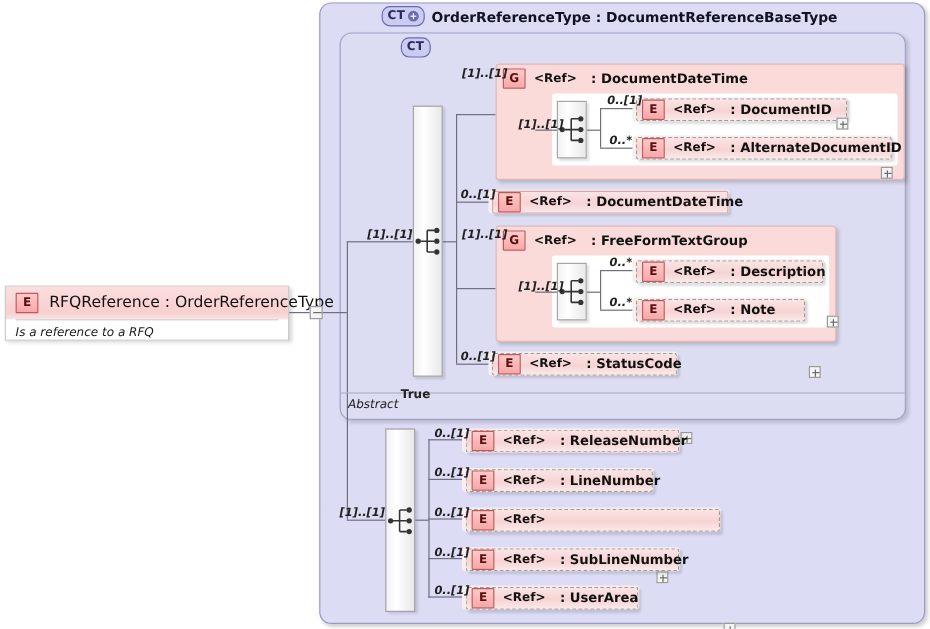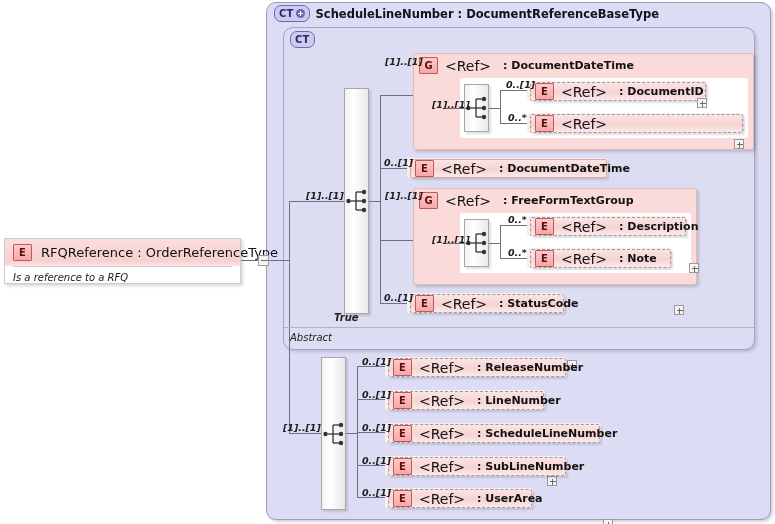--- a/index.html
+++ b/index.html
@@ -71,21 +71,21 @@
   }
   .badge-ct .plus-circle::after {
     left: 4px; top: 2px; width: 1px; height: 5px;
   }
   .ct-title {
     font-size: 11.5px;
     color: #111122;
     font-weight: bold;
     white-space: nowrap;
   }
-  .ct-title-row { display: flex; align-items: center; gap: 6px; }
+  .ct-title-row { display: flex; align-items: center; gap: 6px; margin-left: 44px; }
 
   
   .node {
     border-radius: 2px;
     display: flex;
     align-items: center;
     box-sizing: border-box;
     background: linear-gradient(to bottom, #fbe4e4 0%, #f6d3d3 55%, #fbe8e8 100%);
     box-shadow: 2px 2px 2px rgba(0,0,0,0.13);
     padding-left: 4px;
@@ -97,23 +97,23 @@
     border: 1px solid #c05a5a;
     background: linear-gradient(to bottom,#ffc9c9,#f6a8a8);
     color: #5a1010;
     font-size: 10px;
     font-weight: bold;
     display: flex; align-items: center; justify-content: center;
     flex: none;
     border-radius: 1px;
   }
   .node-ref {
-    font-size: 14px;
+    font-size: 10px;
     color: #111;
-    font-weight: normal;
+    font-weight: bold;
     margin-left: 7px;
     white-space: nowrap;
   }
   .node-type {
     font-size: 11px;
     color: #111;
     font-weight: bold;
     margin-left: 12px;
     white-space: nowrap;
   }
@@ -242,21 +242,21 @@
 
 <div id="canvas">
 
   <div class="abs ct-outer" style="left:266px; top:2px; width:505px; height:518px;"></div>
 
   <div class="abs ct-title-row" style="left:274px; top:5px;">
     <span class="badge-ct">
       <span>CT</span>
         <span class="plus-circle"></span>
     </span>
-    <span class="ct-title">ScheduleLineNumber : DocumentReferenceBaseType</span>
+    <span class="ct-title">OrderReferenceType : DocumentReferenceBaseType</span>
   </div>
 
   <div class="abs ct-inner" style="left:283px; top:27px; width:472px; height:323px;"></div>
 
   <div class="abs ct-title-row" style="left:290px; top:31px;">
     <span class="badge-ct">
       <span>CT</span>
     </span>
   </div>
 
@@ -336,20 +336,21 @@
     <span class="node-ref">&lt;Ref&gt;</span>
     <span class="node-type">: DocumentID</span>
   </div>
   <div class="abs plusbox" style="left:697px; top:87px;"></div>
   <div class="card" style="left:506px; top:79px;">0..[1]</div>
 
   <div class="abs node-wrap" style="left:527px; top:113px; width:217px; height:20px;"></div>
   <div class="abs node dashed" style="left:530px; top:114px; width:213px; height:19px;">
     <span class="node-badge">E</span>
     <span class="node-ref">&lt;Ref&gt;</span>
+    <span class="node-type">: AlternateDocumentID</span>
   </div>
   <div class="abs plusbox" style="left:734px; top:118px;"></div>
   <div class="card" style="left:508px; top:112px;">0..*</div>
 
   <div class="abs node-wrap" style="left:407px; top:158px; width:201px; height:20px;"></div>
   <div class="abs node solid" style="left:410px; top:159px; width:197px; height:19px;">
     <span class="node-badge">E</span>
     <span class="node-ref">&lt;Ref&gt;</span>
     <span class="node-type">: DocumentDateTime</span>
   </div>
@@ -409,21 +410,21 @@
   <div class="abs node dashed" style="left:410px; top:294px; width:154px; height:19px;">
     <span class="node-badge">E</span>
     <span class="node-ref">&lt;Ref&gt;</span>
     <span class="node-type">: StatusCode</span>
   </div>
   <div class="abs plusbox" style="left:567px; top:299px;"></div>
   <div class="card" style="left:384px; top:292px;">0..[1]</div>
 
   <div class="abs abstract-rule" style="left:284px; top:327px; width:470px;"></div>
   <div class="abs abstract-label" style="left:290px; top:332px;">Abstract</div>
-  <div class="abs abstract-val" style="left:334px; top:312px;font-style:italic;">True</div>
+  <div class="abs abstract-val" style="left:334px; top:324px;">True</div>
 
   <div class="abs seq" style="left:321px; top:357px; width:25px; height:153px;">
     <svg width="25" height="28" viewBox="0 0 25 28">
       <circle cx="3.5" cy="14" r="2.2" fill="#333"></circle>
       <line x1="5.5" y1="14" x2="11" y2="14" stroke="#333" stroke-width="1.3"></line>
       <line x1="11" y1="5" x2="11" y2="23" stroke="#333" stroke-width="1.3"></line>
       <line x1="11" y1="5" x2="17" y2="5" stroke="#333" stroke-width="1.3"></line>
       <line x1="11" y1="14" x2="17" y2="14" stroke="#333" stroke-width="1.3"></line>
       <line x1="11" y1="23" x2="17" y2="23" stroke="#333" stroke-width="1.3"></line>
       <circle cx="19" cy="5" r="2.2" fill="#333"></circle>
@@ -456,21 +457,20 @@
     <span class="node-ref">&lt;Ref&gt;</span>
     <span class="node-type">: LineNumber</span>
   </div>
   <div class="abs plusbox" style="left:547px; top:395px;"></div>
   <div class="card" style="left:362px; top:389px;">0..[1]</div>
 
   <div class="abs node-wrap" style="left:385px; top:423px; width:216px; height:20px;"></div>
   <div class="abs node dashed" style="left:388px; top:424px; width:212px; height:19px;">
     <span class="node-badge">E</span>
     <span class="node-ref">&lt;Ref&gt;</span>
-    <span class="node-type">: ScheduleLineNumber</span>
   </div>
   <div class="abs plusbox" style="left:603px; top:428px;"></div>
   <div class="card" style="left:362px; top:422px;">0..[1]</div>
 
   <div class="abs node-wrap" style="left:385px; top:456px; width:182px; height:20px;"></div>
   <div class="abs node dashed" style="left:388px; top:457px; width:178px; height:19px;">
     <span class="node-badge">E</span>
     <span class="node-ref">&lt;Ref&gt;</span>
     <span class="node-type">: SubLineNumber</span>
   </div>

